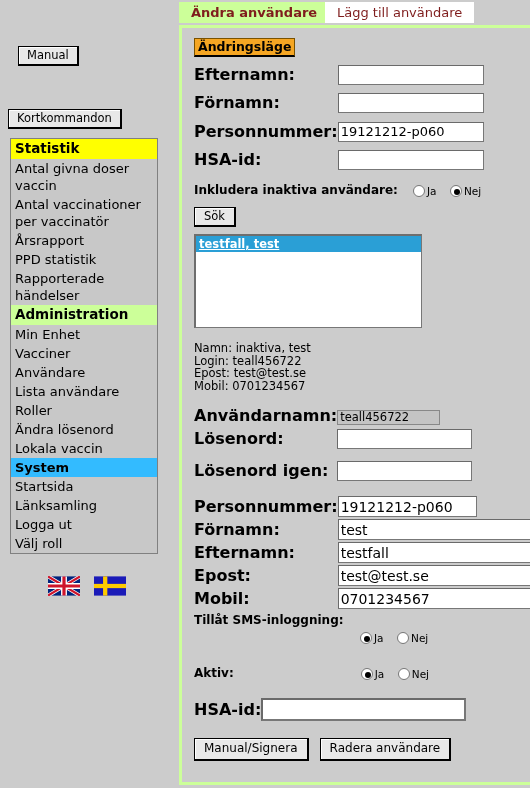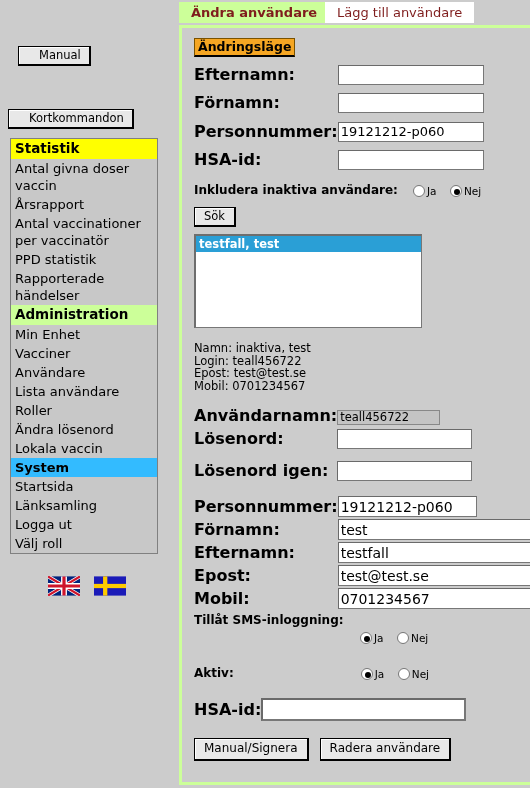--- a/index.html
+++ b/index.html
@@ -18,21 +18,21 @@
   .topbtns { padding: 6px 0 0 18px; }
   .winbtn {
     display: inline-block;
     background: #e8e8e8;
     border: 1px solid #000;
     border-right: 2px solid #000;
     border-bottom: 2px solid #000;
     box-shadow: inset 1px 1px 0 #ffffff;
     font-size: 11.5px;
     color: #000;
-    padding: 1px 8px 2px 20px;
+    padding: 1px 8px 2px 8px;
     line-height: 14px;
     font-family: "DejaVu Sans", "Liberation Sans", sans-serif;
     cursor: default;
     margin-top: 40px;
   }
   .btnrow2 { margin-top: 3px; margin-left: -10px; }
 
   .navbox {
     margin: 9px 0 0 10px;
     width: 148px;
@@ -167,20 +167,21 @@
     border: 1px solid #777777;
     border-top: 2px solid #6e6e6e;
     border-left: 2px solid #6e6e6e;
     overflow: hidden;
   }
   .listbox .opt {
     font-size: 11.5px;
     padding: 1px 3px;
     color: #000;
     cursor: default;
+    text-decoration: underline;
   }
   .listbox .opt.sel { background: #2a9fd6; color: #ffffff; font-weight: bold; }
 
   .detail {
     font-size: 11.5px;
     color: #000;
     line-height: 12.5px;
   }
   .detail div { white-space: nowrap; }
 
@@ -208,22 +209,22 @@
 
     <div class="topbtns">
       <div><span class="winbtn">Manual</span></div>
       <div class="btnrow2"><span class="winbtn">Kortkommandon</span></div>
     </div>
 
     <div class="navbox">
 
       <div class="nav-head stat">Statistik</div>
       <div class="nav-item">Antal givna doser vaccin</div>
+      <div class="nav-item">Antal vaccinationer per vaccinatör</div>
       <div class="nav-item">Årsrapport</div>
-      <div class="nav-item">Antal vaccinationer per vaccinatör</div>
       <div class="nav-item">PPD statistik</div>
       <div class="nav-item">Rapporterade händelser</div>
 
       <div class="nav-head admin">Administration</div>
       <div class="nav-item">Min Enhet</div>
       <div class="nav-item">Vacciner</div>
       <div class="nav-item">Användare</div>
       <div class="nav-item">Lista användare</div>
       <div class="nav-item">Roller</div>
       <div class="nav-item">Ändra lösenord</div>

